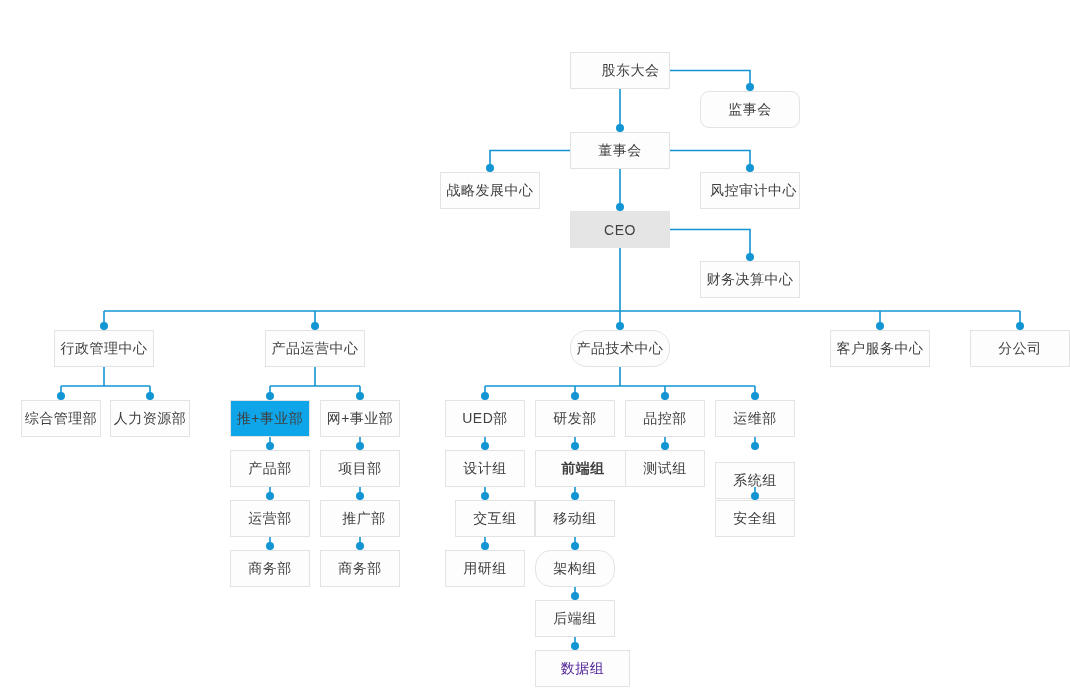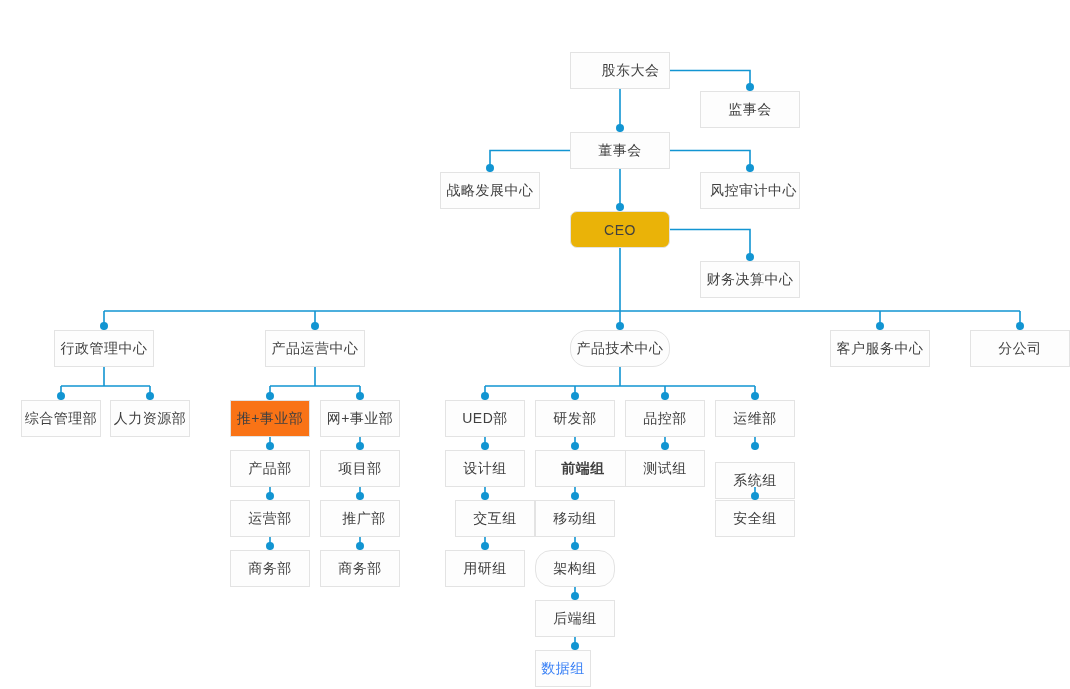--- a/index.html
+++ b/index.html
@@ -36,53 +36,53 @@
     text-align: center;
     white-space: nowrap;
     z-index: 1;
   }
 </style>
 </head>
 <body>
 
 <div id="canvas">
     <div class="node" style="left: 570px; top: 52px; width: 100px; height: 37px; background: rgb(253, 253, 253); border-color: rgb(227, 227, 227); color: rgb(64, 64, 64); padding-left: 21px;">股东大会</div>
-    <div class="node" style="left: 700px; top: 91px; width: 100px; height: 37px; background: rgb(253, 253, 253); border-color: rgb(227, 227, 227); color: rgb(64, 64, 64);">监事会</div>
+    <div class="node" style="left: 700px; top: 91px; width: 100px; height: 37px; background: rgb(253, 253, 253); border-color: rgb(227, 227, 227); color: rgb(64, 64, 64); border-radius: 9px;">监事会</div>
     <div class="node" style="left: 570px; top: 132px; width: 100px; height: 37px; background: rgb(253, 253, 253); border-color: rgb(227, 227, 227); color: rgb(64, 64, 64);">董事会</div>
     <div class="node" style="left: 440px; top: 172px; width: 100px; height: 37px; background: rgb(253, 253, 253); border-color: rgb(227, 227, 227); color: rgb(64, 64, 64);">战略发展中心</div>
     <div class="node" style="left: 700px; top: 172px; width: 100px; height: 37px; background: rgb(253, 253, 253); border-color: rgb(227, 227, 227); color: rgb(64, 64, 64); padding-left: 7px;">风控审计中心</div>
-    <div class="node" style="left: 570px; top: 211px; width: 100px; height: 37px; background: #eab308; border-color: rgb(227, 227, 227); color: rgb(64, 64, 64); border-radius: 7px;">CEO</div>
+    <div class="node" style="left: 570px; top: 211px; width: 100px; height: 37px; background: #e5e5e5; border-color: rgb(227, 227, 227); color: rgb(64, 64, 64);">CEO</div>
     <div class="node" style="left: 700px; top: 261px; width: 100px; height: 37px; background: rgb(253, 253, 253); border-color: rgb(227, 227, 227); color: rgb(64, 64, 64);">财务决算中心</div>
     <div class="node" style="left: 54px; top: 330px; width: 100px; height: 37px; background: rgb(253, 253, 253); border-color: rgb(227, 227, 227); color: rgb(64, 64, 64);">行政管理中心</div>
     <div class="node" style="left: 265px; top: 330px; width: 100px; height: 37px; background: rgb(253, 253, 253); border-color: rgb(227, 227, 227); color: rgb(64, 64, 64);">产品运营中心</div>
     <div class="node" style="left: 570px; top: 330px; width: 100px; height: 37px; background: rgb(253, 253, 253); border-color: rgb(227, 227, 227); color: rgb(64, 64, 64); border-radius: 17px;">产品技术中心</div>
     <div class="node" style="left: 830px; top: 330px; width: 100px; height: 37px; background: rgb(253, 253, 253); border-color: rgb(227, 227, 227); color: rgb(64, 64, 64);">客户服务中心</div>
     <div class="node" style="left: 970px; top: 330px; width: 100px; height: 37px; background: rgb(253, 253, 253); border-color: rgb(227, 227, 227); color: rgb(64, 64, 64);">分公司</div>
     <div class="node" style="left: 21px; top: 400px; width: 80px; height: 37px; background: rgb(253, 253, 253); border-color: rgb(227, 227, 227); color: rgb(64, 64, 64);">综合管理部</div>
     <div class="node" style="left: 110px; top: 400px; width: 80px; height: 37px; background: rgb(253, 253, 253); border-color: rgb(227, 227, 227); color: rgb(64, 64, 64);">人力资源部</div>
-    <div class="node" style="left: 230px; top: 400px; width: 80px; height: 37px; background: #f97316; border-color: rgb(227, 227, 227); color: rgb(64, 64, 64); text-align: right;">推+事业部</div>
+    <div class="node" style="left: 230px; top: 400px; width: 80px; height: 37px; background: #0ea5e9; border-color: rgb(227, 227, 227); color: rgb(64, 64, 64); text-align: right;">推+事业部</div>
     <div class="node" style="left: 320px; top: 400px; width: 80px; height: 37px; background: rgb(253, 253, 253); border-color: rgb(227, 227, 227); color: rgb(64, 64, 64);">网+事业部</div>
     <div class="node" style="left: 445px; top: 400px; width: 80px; height: 37px; background: rgb(253, 253, 253); border-color: rgb(227, 227, 227); color: rgb(64, 64, 64);">UED部</div>
     <div class="node" style="left: 535px; top: 400px; width: 80px; height: 37px; background: rgb(253, 253, 253); border-color: rgb(227, 227, 227); color: rgb(64, 64, 64);">研发部</div>
     <div class="node" style="left: 625px; top: 400px; width: 80px; height: 37px; background: rgb(253, 253, 253); border-color: rgb(227, 227, 227); color: rgb(64, 64, 64);">品控部</div>
     <div class="node" style="left: 715px; top: 400px; width: 80px; height: 37px; background: rgb(253, 253, 253); border-color: rgb(227, 227, 227); color: rgb(64, 64, 64);">运维部</div>
     <div class="node" style="left: 230px; top: 450px; width: 80px; height: 37px; background: rgb(253, 253, 253); border-color: rgb(227, 227, 227); color: rgb(64, 64, 64);">产品部</div>
     <div class="node" style="left: 230px; top: 500px; width: 80px; height: 37px; background: rgb(253, 253, 253); border-color: rgb(227, 227, 227); color: rgb(64, 64, 64);">运营部</div>
     <div class="node" style="left: 230px; top: 550px; width: 80px; height: 37px; background: rgb(253, 253, 253); border-color: rgb(227, 227, 227); color: rgb(64, 64, 64);">商务部</div>
     <div class="node" style="left: 320px; top: 450px; width: 80px; height: 37px; background: rgb(253, 253, 253); border-color: rgb(227, 227, 227); color: rgb(64, 64, 64);">项目部</div>
     <div class="node" style="left: 320px; top: 500px; width: 80px; height: 37px; background: rgb(253, 253, 253); border-color: rgb(227, 227, 227); color: rgb(64, 64, 64); padding-left: 8px;">推广部</div>
     <div class="node" style="left: 320px; top: 550px; width: 80px; height: 37px; background: rgb(253, 253, 253); border-color: rgb(227, 227, 227); color: rgb(64, 64, 64);">商务部</div>
     <div class="node" style="left: 445px; top: 450px; width: 80px; height: 37px; background: rgb(253, 253, 253); border-color: rgb(227, 227, 227); color: rgb(64, 64, 64); text-align: center;">设计组</div>
     <div class="node" style="left: 455px; top: 500px; width: 80px; height: 37px; background: rgb(253, 253, 253); border-color: rgb(227, 227, 227); color: rgb(64, 64, 64);">交互组</div>
     <div class="node" style="left: 445px; top: 550px; width: 80px; height: 37px; background: rgb(253, 253, 253); border-color: rgb(227, 227, 227); color: rgb(64, 64, 64);">用研组</div>
     <div class="node" style="left: 535px; top: 450px; width: 96px; height: 37px; background: rgb(253, 253, 253); border-color: rgb(227, 227, 227); color: rgb(64, 64, 64); font-weight: bold;">前端组</div>
     <div class="node" style="left: 535px; top: 500px; width: 80px; height: 37px; background: rgb(253, 253, 253); border-color: rgb(227, 227, 227); color: rgb(64, 64, 64);">移动组</div>
     <div class="node" style="left: 535px; top: 550px; width: 80px; height: 37px; background: rgb(253, 253, 253); border-color: rgb(227, 227, 227); color: rgb(64, 64, 64); border-radius: 16px;">架构组</div>
     <div class="node" style="left: 535px; top: 600px; width: 80px; height: 37px; background: rgb(253, 253, 253); border-color: rgb(227, 227, 227); color: rgb(64, 64, 64);">后端组</div>
-    <div class="node" style="left: 535px; top: 650px; width: 56px; height: 37px; background: rgb(253, 253, 253); border-color: rgb(227, 227, 227); color: #3b82f6; text-align: right;">数据组</div>
+    <div class="node" style="left: 535px; top: 650px; width: 95px; height: 37px; background: rgb(253, 253, 253); border-color: rgb(227, 227, 227); color: #4c1d95; text-align: right;">数据组</div>
     <div class="node" style="left: 625px; top: 450px; width: 80px; height: 37px; background: rgb(253, 253, 253); border-color: rgb(227, 227, 227); color: rgb(64, 64, 64);">测试组</div>
     <div class="node" style="left: 715px; top: 462px; width: 80px; height: 37px; background: rgb(253, 253, 253); border-color: rgb(227, 227, 227); color: rgb(64, 64, 64);">系统组</div>
     <div class="node" style="left: 715px; top: 500px; width: 80px; height: 37px; background: rgb(253, 253, 253); border-color: rgb(227, 227, 227); color: rgb(64, 64, 64);">安全组</div>
     <svg width="1070" height="689" id="connector-layer">
       <path d="M 670 70.5 L 750 70.5 L 750 91 M 620 89 L 620 132 M 570 150.5 L 490 150.5 L 490 172 M 670 150.5 L 750 150.5 L 750 172 M 620 169 L 620 211 M 670 229.5 L 750 229.5 L 750 261 M 270 437 L 270 450 M 270 487 L 270 500 M 270 537 L 270 550 M 360 437 L 360 450 M 360 487 L 360 500 M 360 537 L 360 550 M 485 437 L 485 450 M 485 487 L 485 500 M 485 537 L 485 550 M 575 437 L 575 450 M 575 487 L 575 500 M 575 537 L 575 550 M 575 587 L 575 600 M 575 637 L 575 650 M 665 437 L 665 450 M 755 437 L 755 450 M 755 487 L 755 500 M 620 248 L 620 311 M 104 311 L 1020 311 M 104 311 L 104 330 M 315 311 L 315 330 M 620 311 L 620 330 M 880 311 L 880 330 M 1020 311 L 1020 330 M 104 367 L 104 386 M 61 386 L 150 386 M 61 386 L 61 400 M 150 386 L 150 400 M 315 367 L 315 386 M 270 386 L 360 386 M 270 386 L 270 400 M 360 386 L 360 400 M 620 367 L 620 386 M 485 386 L 755 386 M 485 386 L 485 400 M 575 386 L 575 400 M 665 386 L 665 400 M 755 386 L 755 400" fill="none" stroke="#1295d2" stroke-width="1.6"></path>
       <circle cx="750" cy="87" r="4" fill="#1295d2"></circle>
       <circle cx="620" cy="128" r="4" fill="#1295d2"></circle>
       <circle cx="490" cy="168" r="4" fill="#1295d2"></circle>
       <circle cx="750" cy="168" r="4" fill="#1295d2"></circle>
       <circle cx="620" cy="207" r="4" fill="#1295d2"></circle>

